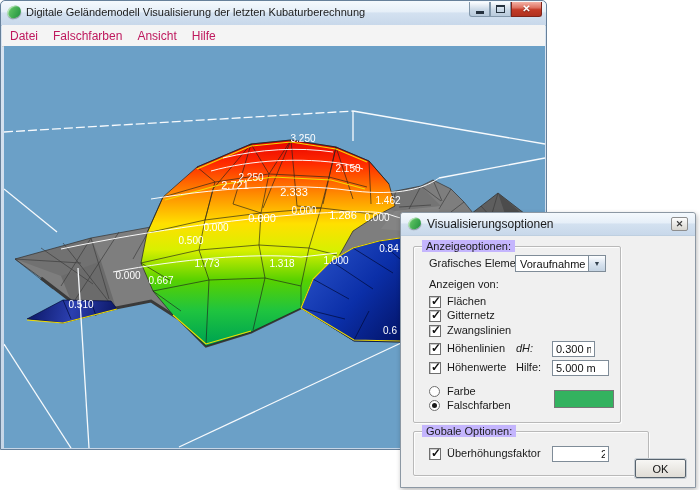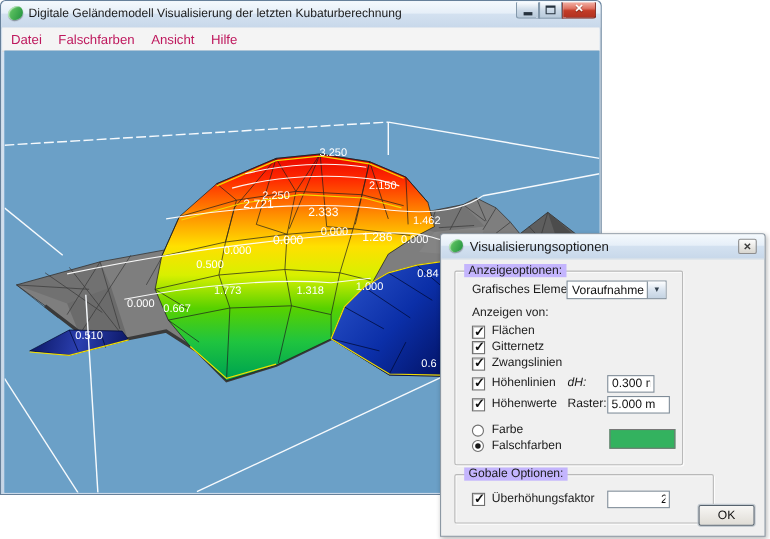--- a/index.html
+++ b/index.html
@@ -305,21 +305,21 @@
   <span class="cb checked" style="left:28px;top:112px;"></span>
   <span class="lbl" style="left:46px;top:111px;">Zwangslinien</span>
 
   <span class="cb checked" style="left:28px;top:130px;"></span>
   <span class="lbl" style="left:46px;top:129px;">Höhenlinien</span>
   <span class="lbl" style="left:115px;top:129px;font-style:italic;">dH:</span>
   <input class="tinput" style="left: 151px; top: 128px; width: 43px;" value="0.300 m">
 
   <span class="cb checked" style="left:28px;top:149px;"></span>
   <span class="lbl" style="left:46px;top:148px;">Höhenwerte</span>
-  <span class="lbl" style="left:115px;top:148px;">Raster:</span>
+  <span class="lbl" style="left:115px;top:148px;">Hilfe:</span>
   <input class="tinput" style="left: 151px; top: 147px; width: 57px;" value="5.000 m">
 
   <span class="radio" style="left:28px;top:173px;"></span>
   <span class="lbl" style="left:46px;top:172px;">Farbe</span>
   <span class="radio checked" style="left:28px;top:187px;"></span>
   <span class="lbl" style="left:46px;top:186px;">Falschfarben</span>
   <span class="swatch" style="left: 153px; top: 177px; width: 60px; height: 18px; background: rgb(51, 178, 95);" id="swatch"></span>
 
   <div class="groupbox" style="left:12px;top:218px;width:236px;height:45px;">
     <span class="group-legend">Gobale Optionen:</span>

